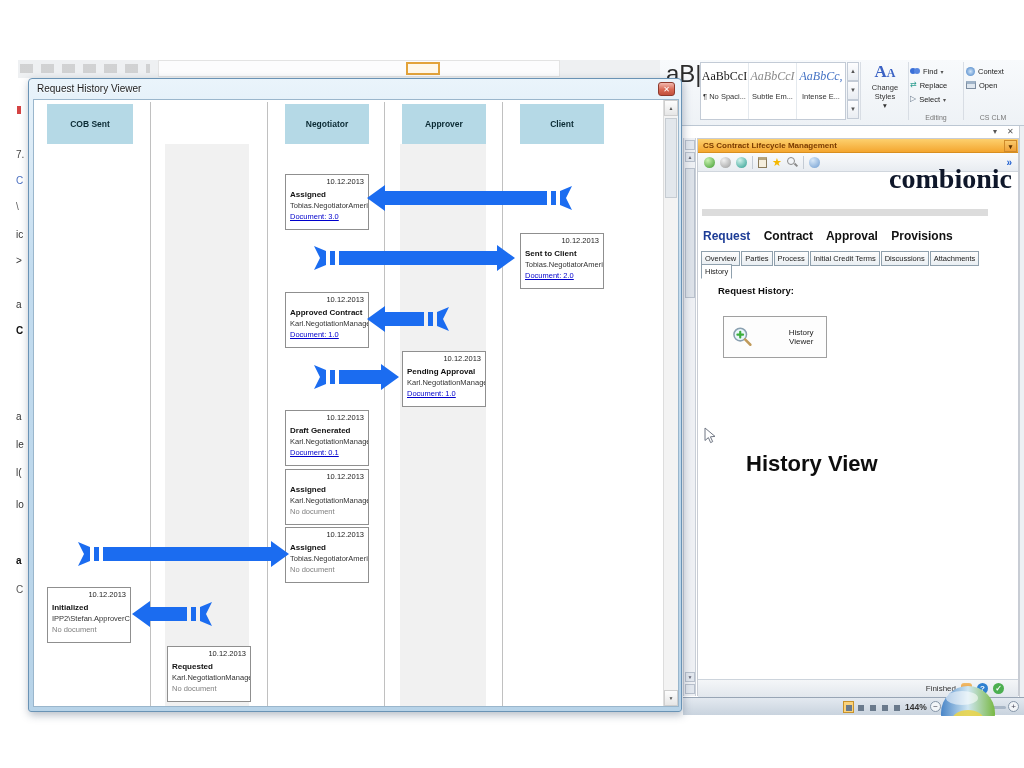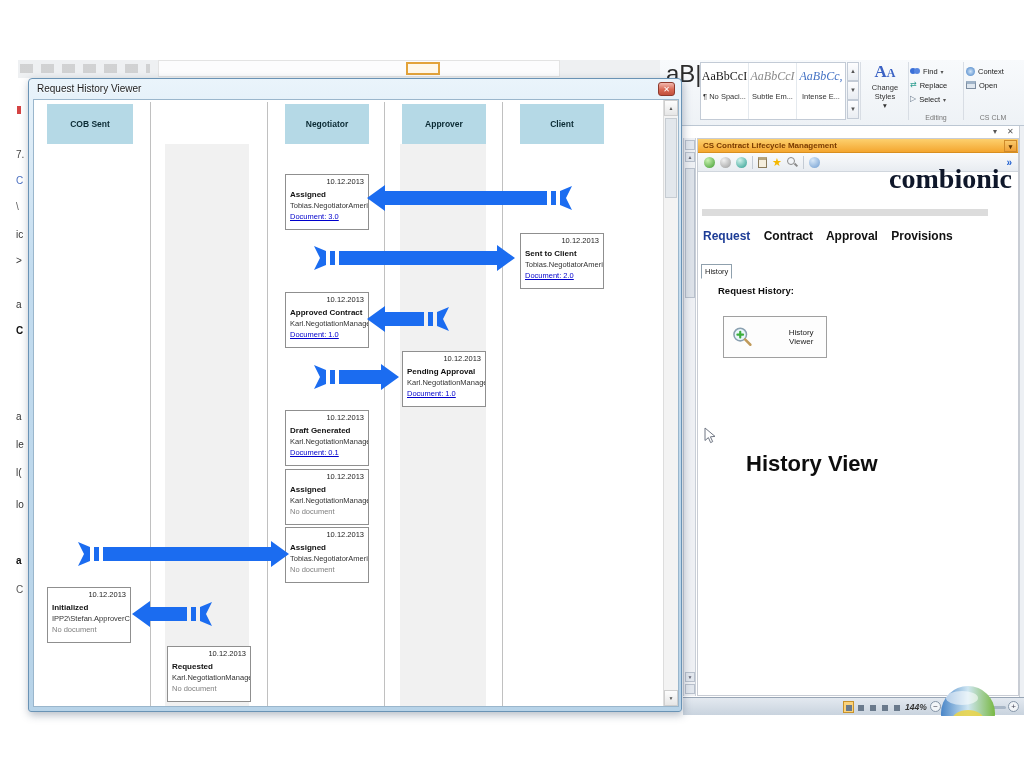--- a/index.html
+++ b/index.html
@@ -116,21 +116,21 @@
   .ft-help { background:#2f80d0; }
   .ft-check { background:#4caf50; }
 
   
   .statusbar { position:absolute; left:683px; top:697px; width:341px; height:18px;
                background:linear-gradient(#e3e9f0,#c9d3de); border-top:1px solid #98a5b5; z-index:5; }
   .views { position:absolute; left:160px; top:3px; display:flex; gap:1px; }
   .vbtn { width:11px; height:12px; border:1px solid transparent; position:relative; cursor:pointer; }
   .vbtn::after { content:""; position:absolute; left:2px; top:3px; width:6px; height:6px; background:#6a7a8c; }
   .vbtn.sel { background:#fbd27a; border-color:#c8922a; }
-  .zoom-label { position:absolute; left:222px; top:4px; font-size:8.5px; font-weight:bold; color:#333;font-style:italic; }
+  .zoom-label { position:absolute; left:222px; top:4px; font-size:8.5px; font-weight:bold; color:#333; }
   .zbtn { position:absolute; top:3px; width:11px; height:11px; border:1px solid #8696a8; border-radius:50%;
           background:#f2f5f8; font-size:8px; line-height:9px; text-align:center; color:#445; cursor:pointer; }
   .zslider { position:absolute; left:263px; top:8px; width:60px; height:3px; background:#a8b6c6; border-radius:2px; }
   .orb-wrap { position:absolute; left:936px; top:682px; width:64px; height:34px; overflow:hidden; z-index:6; }
 
   
   .viewer { position:absolute; left:28px; top:78px; width:654px; height:634px; z-index:20;
             background:linear-gradient(#eaf4fb,#c3dcef 30%,#b7d3e8); border:1px solid #6a93b5;
             border-radius:4px 4px 3px 3px; box-shadow:1px 3px 9px rgba(40,60,90,.35); }
   .titlebar { position:absolute; left:0; top:0; width:100%; height:20px; }
@@ -283,37 +283,51 @@
       <span class="tb-more">»</span>
     </div>
     <div class="logo">combionic</div>
     <div class="divider-bar"></div>
     <div class="nav">
       <span class="active">Request</span>
       <span>Contract</span>
       <span>Approval</span>
       <span>Provisions</span>
     </div>
+    <div class="tabs1">
+      <span class="tab">Overview</span>
+      <span class="tab">Parties</span>
+      <span class="tab">Process</span>
+      <span class="tab">Initial Credit Terms</span>
+      <span class="tab">Discussions</span>
+      <span class="tab">Attachments</span>
+    </div>
     <div class="tabs2">
       <span class="tab selected">History</span>
     </div>
     <div class="section-label">Request History:</div>
     <button class="hv-button">
       <svg width="22" height="22" viewBox="0 0 22 22">
         <circle cx="8.5" cy="8.5" r="6.5" fill="#eaf6fc" stroke="#8aa0b0" stroke-width="1.6"></circle>
         <rect x="4.5" y="7.4" width="8" height="2.2" rx="1" fill="#3dae3d"></rect>
         <rect x="7.4" y="4.5" width="2.2" height="8" rx="1" fill="#3dae3d"></rect>
         <line x1="13.5" y1="13.5" x2="19" y2="19" stroke="#c09a5a" stroke-width="2.6" stroke-linecap="round"></line>
       </svg>
       <span>History Viewer</span>
     </button>
     <svg class="cursor-svg" width="12" height="17" viewBox="0 0 12 17">
       <path d="M1,1 L1,13.5 L4.4,10.6 L6.6,15.6 L8.7,14.6 L6.4,9.8 L11,9.4 Z" fill="#ffffff" stroke="#707784" stroke-width="1"></path>
     </svg>
     <div class="caption">History View</div>
+    <div class="panel-footer">
+      <span class="fin">Finished</span>
+      <span class="ft-ic ft-orange"></span>
+      <span class="ft-ic ft-help">?</span>
+      <span class="ft-ic ft-check">✓</span>
+    </div>
   </div>
 
   <div class="statusbar">
     <div class="views">
       <span class="vbtn sel"></span>
       <span class="vbtn"></span>
       <span class="vbtn"></span>
       <span class="vbtn"></span>
       <span class="vbtn"></span>
     </div>

